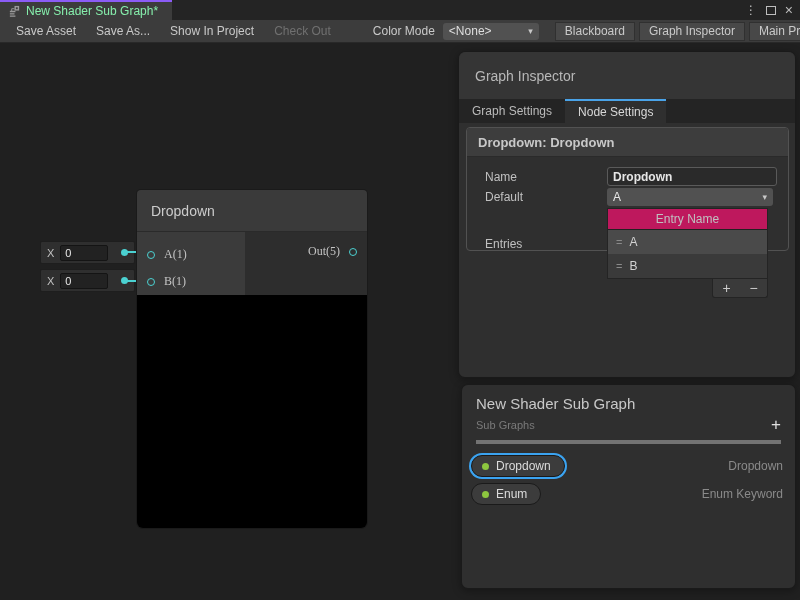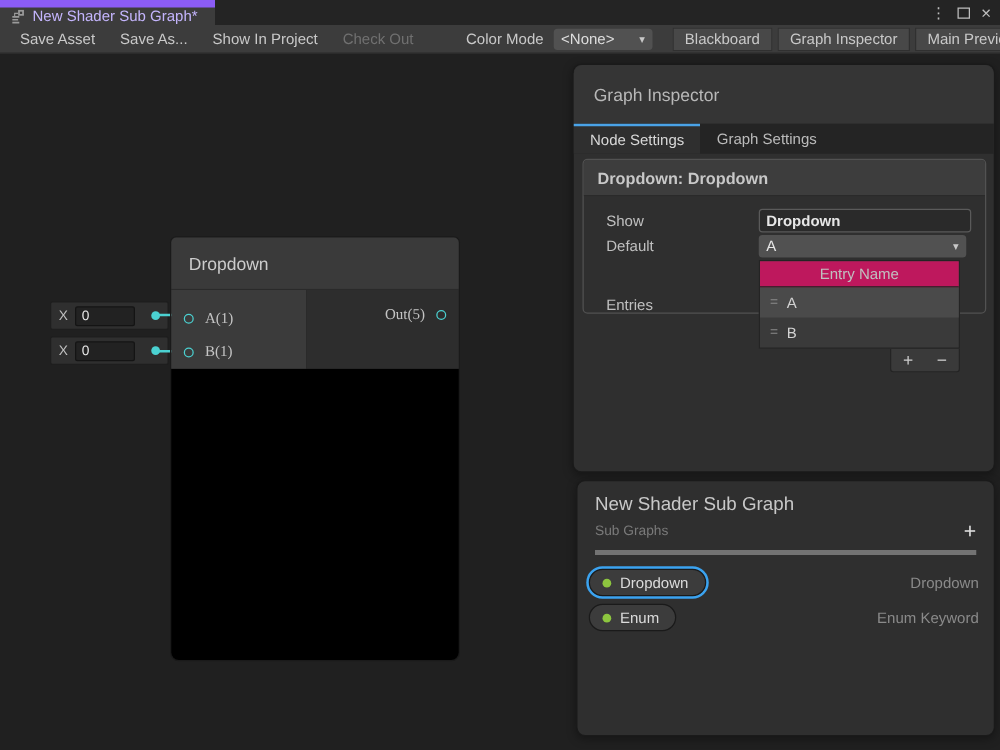--- a/index.html
+++ b/index.html
@@ -6,40 +6,40 @@
   html,body { width:800px; height:600px; overflow:hidden; }
   body {
     font-family:"Liberation Sans", sans-serif;
     background:#202020; color:#c8c8c8; font-size:12px;
     position:relative;
   }
 
   
   .tabbar { position:absolute; left:0; top:0; width:800px; height:20px;
     background:#242424; display:flex; align-items:stretch; }
-  .doc-tab { width:172px; background:#3c3c3c; border-top:6px solid #8b5cf6;
-    display:flex; align-items:center; gap:5px; padding:0 8px; color:#c4b5fd; }
+  .doc-tab { width:172px; background:#3c3c3c; border-top:2px solid #8b5cf6;
+    display:flex; align-items:center; gap:5px; padding:0 8px; color:#86efac; }
   .tab-icon { display:inline-flex; width:13px; height:13px; }
   .win-controls { margin-left:auto; display:flex; align-items:center; gap:9px;
     padding-right:7px; color:#bdbdbd; }
   .win-controls span { cursor:default; }
   .kebab { font-size:12px; letter-spacing:0; }
   .maxbox { width:10px; height:9px; border:1.5px solid #bdbdbd; display:inline-block; }
   .closex { font-size:14px; line-height:10px; }
 
   
   .toolbar { position:absolute; left:0; top:20px; width:800px; height:23px;
     background:#3c3c3c; border-bottom:1px solid #282828;
     display:flex; align-items:center; padding:0 6px; color:#c9c9c9; }
   .tb-item { padding:0 10px; white-space:nowrap; cursor:default; }
   .tb-item.disabled { color:#707070; }
   .tb-sep { width:1px; height:14px; background:#2b2b2b; }
   .tb-right { margin-left:auto; display:flex; align-items:center; }
   .color-mode-label { margin-right:8px; white-space:nowrap;margin-left:32px; }
-  .dropdown { width:79px; height:17px; background:#515151; border-radius:3px;
+  .dropdown { width:96px; height:17px; background:#515151; border-radius:3px;
     display:flex; align-items:center; padding:0 6px; margin-right:12px;
     color:#dedede; justify-content:space-between; }
   .dd-caret { font-size:9px; color:#c8c8c8; }
   .tb-btn { height:19px; background:#484848; border:1px solid #303030;
     display:flex; align-items:center; padding:0 9px; margin-left:4px;
     white-space:nowrap; color:#c9c9c9; }
 
   
   .node { position:absolute; left:137px; top:190px; width:230px;
     border-radius:4px 4px 6px 6px; box-shadow:0 0 0 1px #1a1a1a; }
@@ -203,35 +203,35 @@
     </div>
   </div>
   <div class="node-preview"></div>
 </div>
 
 <div class="panel inspector">
   <div class="insp-header">
     <span>Graph Inspector</span>
   </div>
   <div class="tabstrip">
+    <div class="itab">
+      <span>Graph Settings</span>
+    </div>
     <div class="itab active">
       <span>Node Settings</span>
-    </div>
-    <div class="itab">
-      <span>Graph Settings</span>
     </div>
   </div>
 
   <div class="section">
     <div class="section-title">
       <span>Dropdown: Dropdown</span>
     </div>
     <div class="sec-rows">
       <div class="prop-row">
-        <span class="prop-label">Show</span>
+        <span class="prop-label">Name</span>
         <input class="textfield" readonly="" value="Dropdown" style="">
       </div>
       <div class="prop-row">
         <span class="prop-label">Default</span>
         <div class="selectbox">
           <span>A</span>
           <span class="dd-caret">▾</span>
         </div>
       </div>
       <div class="entries-row">

